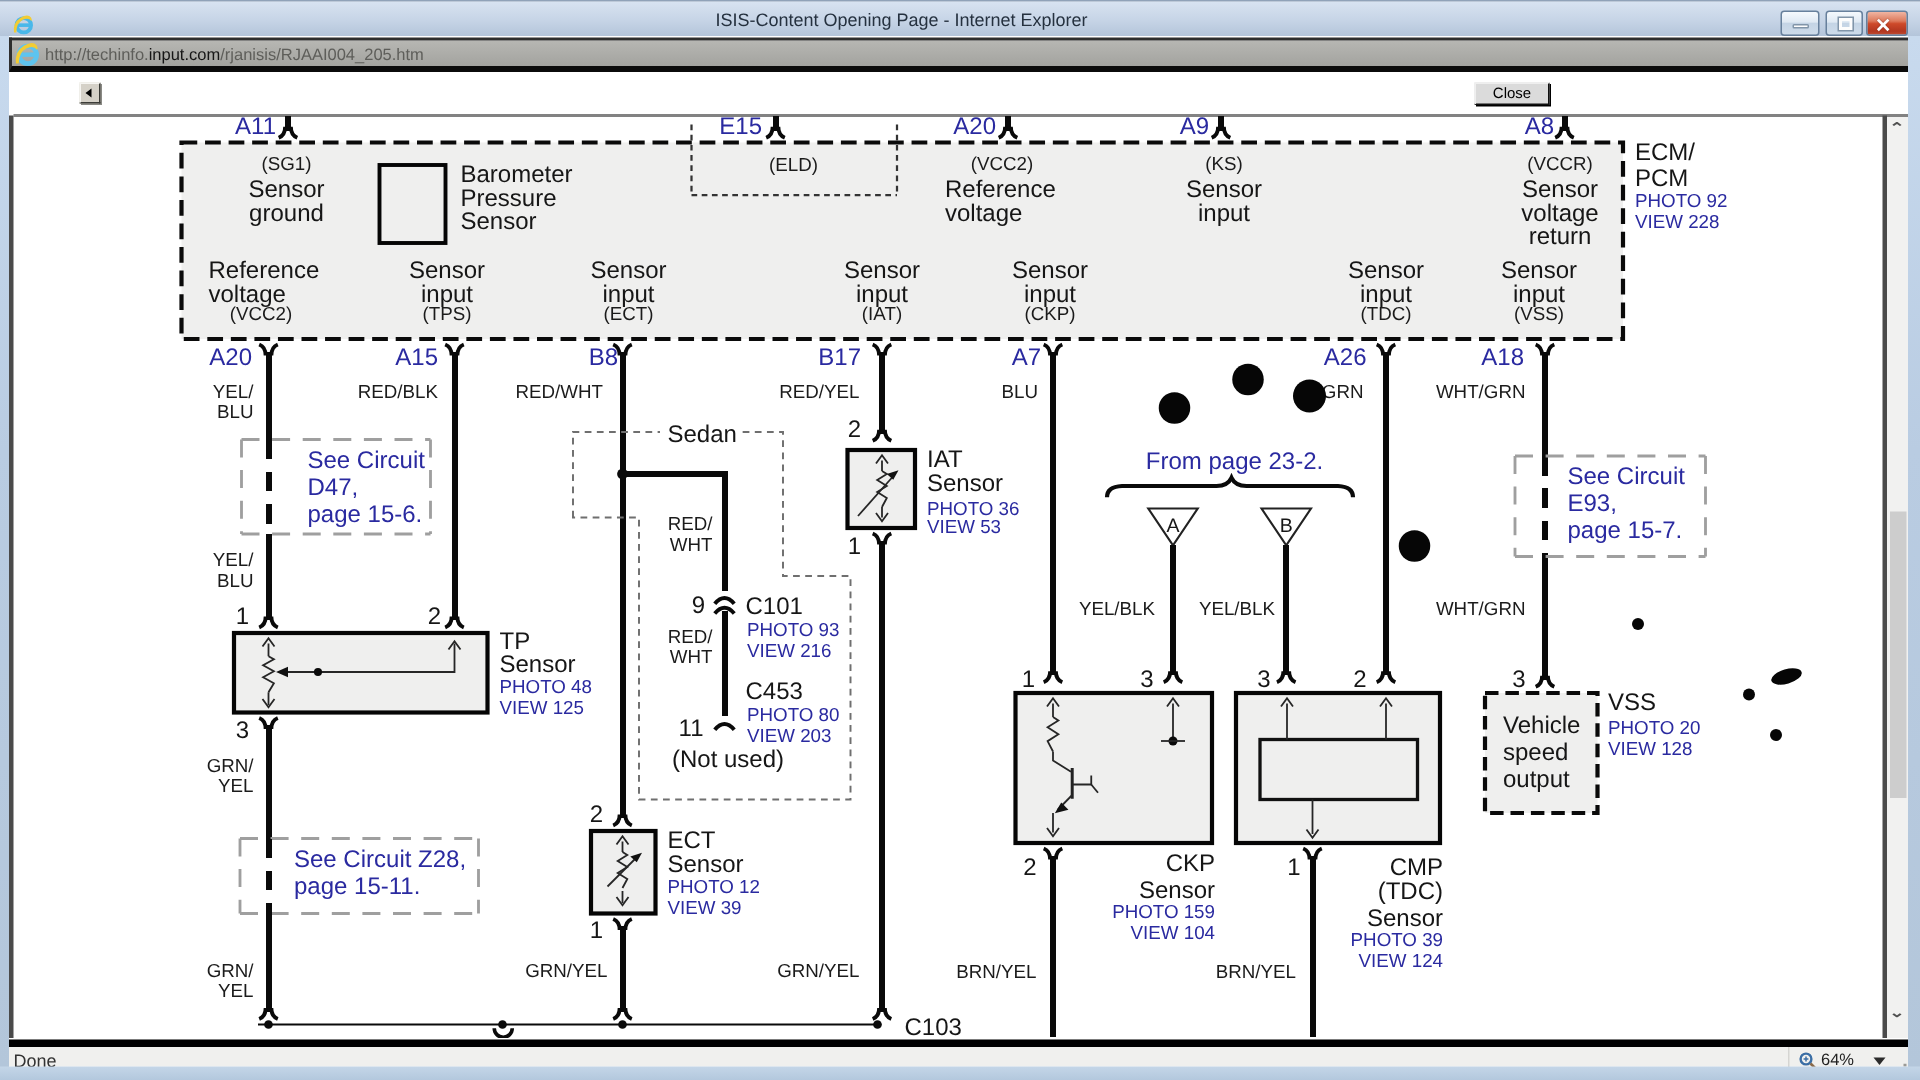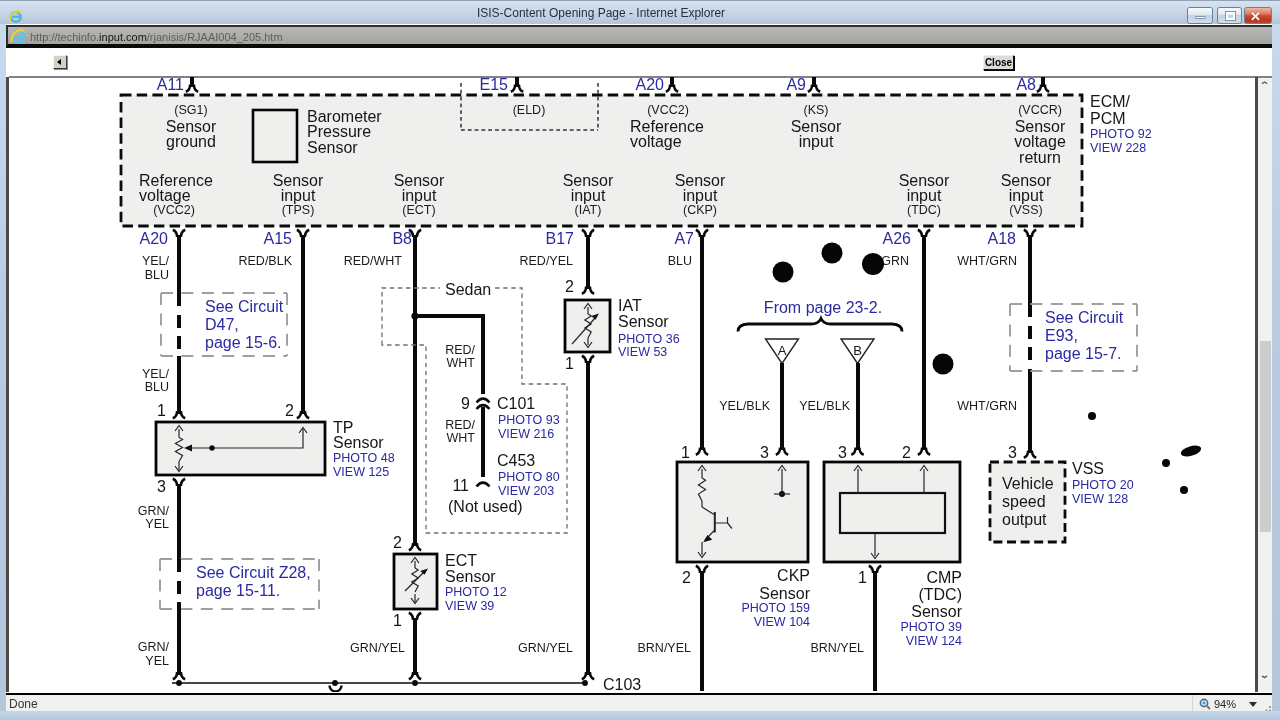--- a/index.html
+++ b/index.html
@@ -42,39 +42,39 @@
 #url { position:absolute; left:30px; top:31px; font-size:11px; color:#5e5e5a; }
 #url b { color:#161616; font-weight:normal; }
 
 
 #toolbar { left:6px; top:48px; width:1266px; height:28px; background:#fff; }
 #backbtn { position:absolute; left:53px; top:55px; width:14px; height:14px;
   background:#d5d1c8; border:1px solid; border-color:#f6f5f2 #3c3c38 #3c3c38 #f6f5f2;
   box-shadow:1px 1px 0 #8a8a85; }
 #backbtn div { width:0; height:0; margin:2.5px 0 0 2.5px;
   border:3.5px solid transparent; border-right:4.5px solid #000; border-left:none; }
-#closebtn { position:absolute; left:983px; top:55px; width:31px; height:15px;
+#closebtn { position:absolute; left:983px; top:55px; width:50px; height:15px;
   background:#dbdbdb; border:1px solid; border-color:#efefef #101010 #101010 #efefef;
   box-shadow:1px 1px 0 #000;
-  font-size:10px; font-weight:bold; color:#000; text-align:center; line-height:13px; }
+  font-size:10px; font-weight:normal; color:#000; text-align:center; line-height:13px; }
 
 
 #ctop { left:9px; top:76px; width:1263px; height:1.5px; background:#828282; }
 #cleft { left:5.5px; top:77px; width:3.5px; height:615px; background:#4a4a4a; }
 #cright { left:1255px; top:77px; width:3px; height:615px; background:#4a4a4a; }
 
 
 #sbar { left:1258px; top:77.5px; width:14px; height:614px; background:#f1f1f0; }
 #sthumb { position:absolute; left:1.5px; top:263px; width:11px; height:191px; background:#cdcdcd; }
 .schev { position:absolute; left:1.5px; font-size:11px; color:#505050; font-weight:bold;
   transform:scale(1.15,0.8); }
 
 
 #status { left:6px; top:693px; width:1266px; height:18px; background:#f0f0ee;
-  border-top:2px solid #000000; font-size:12px; color:#333; }
+  border-top:5px solid #000000; font-size:12px; color:#333; }
 #done { position:absolute; left:3px; top:2px; }
 #zoomsec { position:absolute; left:1186px; top:0; width:78px; height:17px;
   border-left:1px solid #d5d5d2; }
 #ztext { position:absolute; left:21px; top:3px; color:#222; font-size:11px; }
 #zcaret { position:absolute; left:56px; top:7px; width:0; height:0;
   border:4px solid transparent; border-top:5px solid #2b2b2b; }
 
 
 text { font-family:"Liberation Sans", sans-serif; }
 .t16 { font-size:16px; fill:#161616; }
@@ -516,21 +516,21 @@
 
 <div class="abs" id="status">
  <div id="done">Done</div>
  <div id="zoomsec">
   <svg style="position:absolute;left:6px;top:3px" width="12" height="12" viewBox="0 0 12 12">
    <circle cx="5" cy="5" r="3.6" fill="none" stroke="#3b6ea5" stroke-width="1.6"></circle>
    <line x1="8" y1="8" x2="11" y2="11" stroke="#8a6a4a" stroke-width="1.8"></line>
    <line x1="3.4" y1="5" x2="6.6" y2="5" stroke="#3b6ea5" stroke-width="1"></line>
    <line x1="5" y1="3.4" x2="5" y2="6.6" stroke="#3b6ea5" stroke-width="1"></line>
   </svg>
-  <span id="ztext">94%</span>
+  <span id="ztext">64%</span>
   <div id="zcaret"></div>
  </div>
  <svg style="position:absolute;left:1257px;top:11px" width="9" height="9" viewBox="0 0 9 9">
   <g fill="#9a9a96">
         <rect x="6" y="0" width="2" height="2"></rect>
         <rect x="6" y="3.5" width="2" height="2"></rect>
   <rect x="6" y="7" width="2" height="2"></rect>
         <rect x="2.5" y="3.5" width="2" height="2"></rect>
   <rect x="2.5" y="7" width="2" height="2"></rect>
         <rect x="-1" y="7" width="2" height="2"></rect>

